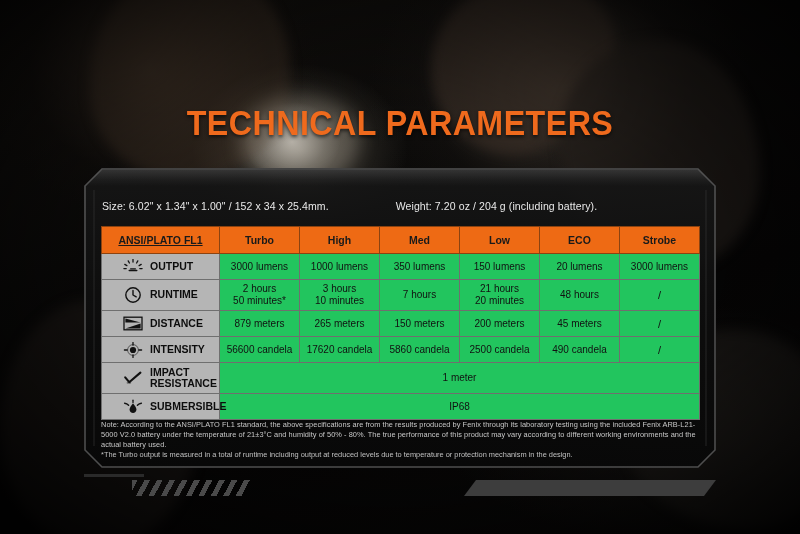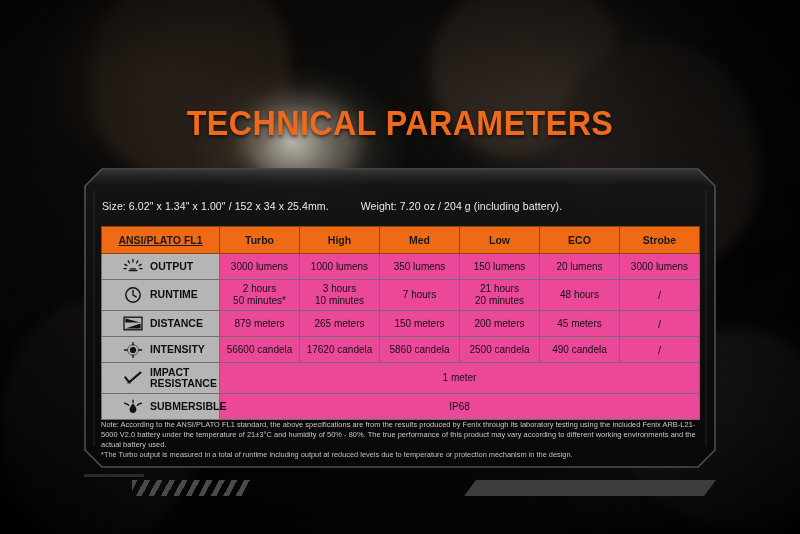--- a/index.html
+++ b/index.html
@@ -186,40 +186,40 @@
   
   .sizeline {
     position: absolute;
     left: 102px;
     top: 200px;
     font-size: 10.5px;
     color: #e9e9e9;
     letter-spacing: 0.1px;
     white-space: nowrap;
   }
-  .sizeline .weight { margin-left: 29px; }
+  .sizeline .weight { margin-left: 64px; }
 
   
   .spec-table {
     position: absolute;
     left: 101px;
     top: 226px;
     width: 598px;
     border-collapse: collapse;
     table-layout: fixed;
     font-size: 10px;
     color: #111111;
   }
   .spec-table col.c-label  { width: 118px; }
   .spec-table col.c-mode   { width: 80px; }
   .spec-table th, .spec-table td {
     border: 1px solid #6f6f6f;
     text-align: center;
     vertical-align: middle;
-    background: #ec4899;
+    background: #22c55e;
     padding: 0;
     height: 25px;
     line-height: 12px;
   }
   .spec-table thead th {
     background: #ee6a14;
     color: #1a1a1a;
     font-weight: bold;
     font-size: 10.5px;
     height: 26px;

